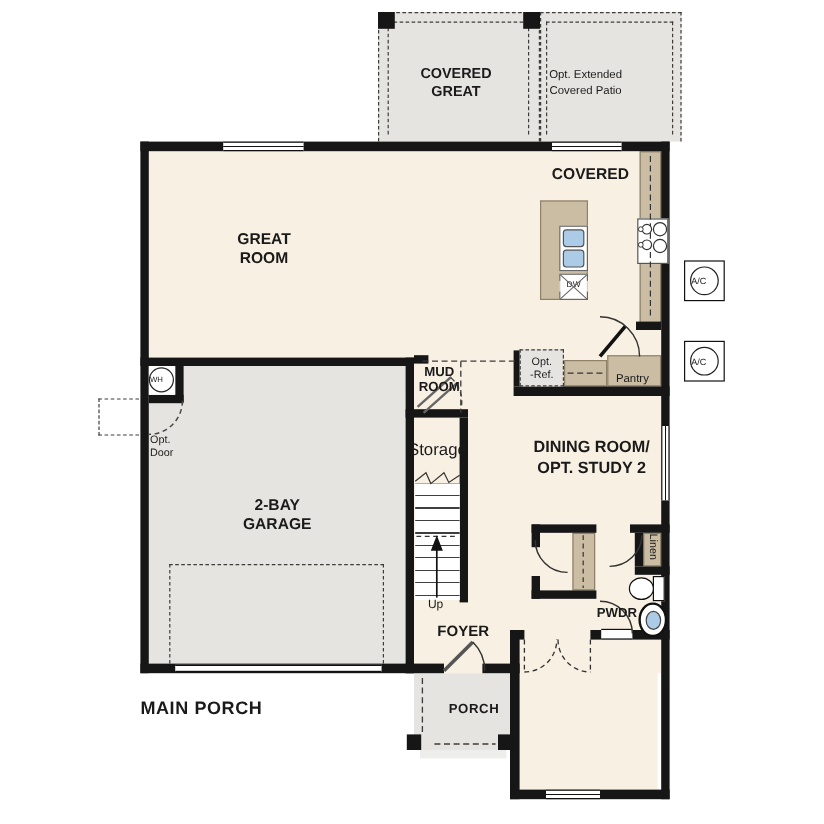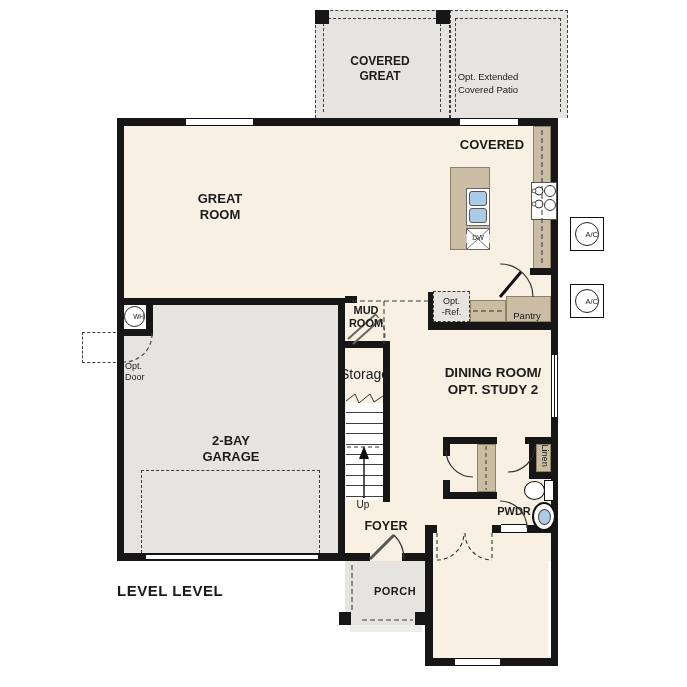--- a/index.html
+++ b/index.html
@@ -12,21 +12,21 @@
   .wall{background:var(--wall,#161616);}
   .post{background:var(--wall,#161616);}
   .dashed-box{border:1.2px dashed #3c3c3c;box-sizing:border-box;}
   .no-bottom{border-bottom:none;}
   .win-h{background:#fff;border-top:1.2px solid #111;border-bottom:1.2px solid #111;box-sizing:border-box;
          background-image:linear-gradient(to bottom,transparent 0 42%,#111 42% 58%,transparent 58%);}
   .win-v{background:#fff;border-left:1.2px solid #111;border-right:1.2px solid #111;box-sizing:border-box;
          background-image:linear-gradient(to right,transparent 0 42%,#111 42% 58%,transparent 58%);}
   .slot{background:#fff;border-top:1.1px solid #111;border-bottom:1.1px solid #111;box-sizing:border-box;}
   .circle{border-radius:50%;border:1.1px solid #222;background:#fff;box-sizing:border-box;
-          display:flex;align-items:center;justify-content:flex-end;}
+          display:flex;align-items:center;justify-content:flex-start;}
   .lbl{position:absolute;text-align:center;white-space:pre-line;line-height:1.25;color:#1a1a1a;}
   .b{font-weight:bold;}
   .treads{background:#fff;
     background-image:repeating-linear-gradient(to bottom,#fff 0,#fff 9.4px,#3f3f3f 9.4px,#3f3f3f 10.4px);}
   svg.overlay{position:absolute;left:0;top:0;pointer-events:none;}
 </style>
 </head>
 <body>
 
 <div class="plan">
@@ -176,35 +176,35 @@
     <circle cx="539" cy="204" r="4" fill="#fff" stroke="#333" stroke-width="1"></circle>
     <circle cx="550" cy="205" r="5.5" fill="#fff" stroke="#333" stroke-width="1"></circle>
     <circle cx="534" cy="191" r="2" fill="#fff" stroke="#333" stroke-width="0.8"></circle>
     <circle cx="534" cy="204" r="2" fill="#fff" stroke="#333" stroke-width="0.8"></circle>
 
     <path d="M 467 229 L 489 249 M 489 229 L 467 249" fill="none" stroke="#666" stroke-width="0.9"></path>
   </svg>
 
   <div class="lbl b" style="left:330px;top:54px;width:100px;font-size:12px;">COVERED
 GREAT</div>
-  <div class="lbl" style="left:442px;top:71px;width:92px;font-size:9.5px;line-height:1.35;">Opt. Extended
+  <div class="lbl" style="left:442px;top:57px;width:92px;font-size:9.5px;line-height:1.35;">Opt. Extended
 Covered Patio</div>
   <div class="lbl b" style="left:455px;top:137px;width:74px;font-size:13px;">COVERED</div>
   <div class="lbl b" style="left:178px;top:191px;width:84px;font-size:13px;">GREAT
 ROOM</div>
   <div class="lbl b" style="left:342px;top:304px;width:48px;font-size:11px;line-height:1.2;">MUD
 ROOM</div>
   <div class="lbl" style="left:340px;top:366px;width:48px;font-size:14px;">Storage</div>
   <div class="lbl b" style="left:418px;top:365px;width:150px;font-size:13.5px;">DINING ROOM/
 OPT. STUDY 2</div>
-  <div class="lbl b" style="left:185px;top:413px;width:92px;font-size:13px;margin-top:20px;">2-BAY
+  <div class="lbl b" style="left:185px;top:413px;width:92px;font-size:13px;">2-BAY
 GARAGE</div>
   <div class="lbl" style="left:350px;top:499px;width:26px;font-size:10px;">Up</div>
   <div class="lbl b" style="left:360px;top:519px;width:52px;font-size:12.5px;">FOYER</div>
   <div class="lbl b" style="left:368px;top:585px;width:54px;font-size:11px;letter-spacing:.5px;">PORCH</div>
   <div class="lbl b" style="left:493px;top:505px;width:42px;font-size:11px;">PWDR</div>
   <div class="lbl" style="left:505px;top:310px;width:44px;font-size:9.5px;">Pantry</div>
   <div class="lbl" style="left:524px;top:450px;width:40px;font-size:9px;transform:rotate(90deg);">Linen</div>
-  <div class="lbl b" style="left:117px;top:582px;width:140px;font-size:15px;text-align:left;letter-spacing:.5px;">LEVEL LEVEL</div>
+  <div class="lbl b" style="left:117px;top:582px;width:140px;font-size:15px;text-align:left;letter-spacing:.5px;">MAIN PORCH</div>
   <div class="lbl" style="left:125px;top:361px;width:38px;font-size:9px;line-height:1.2;text-align:left;">Opt.
 Door</div>
 
 </div>
 
 </body></html>

